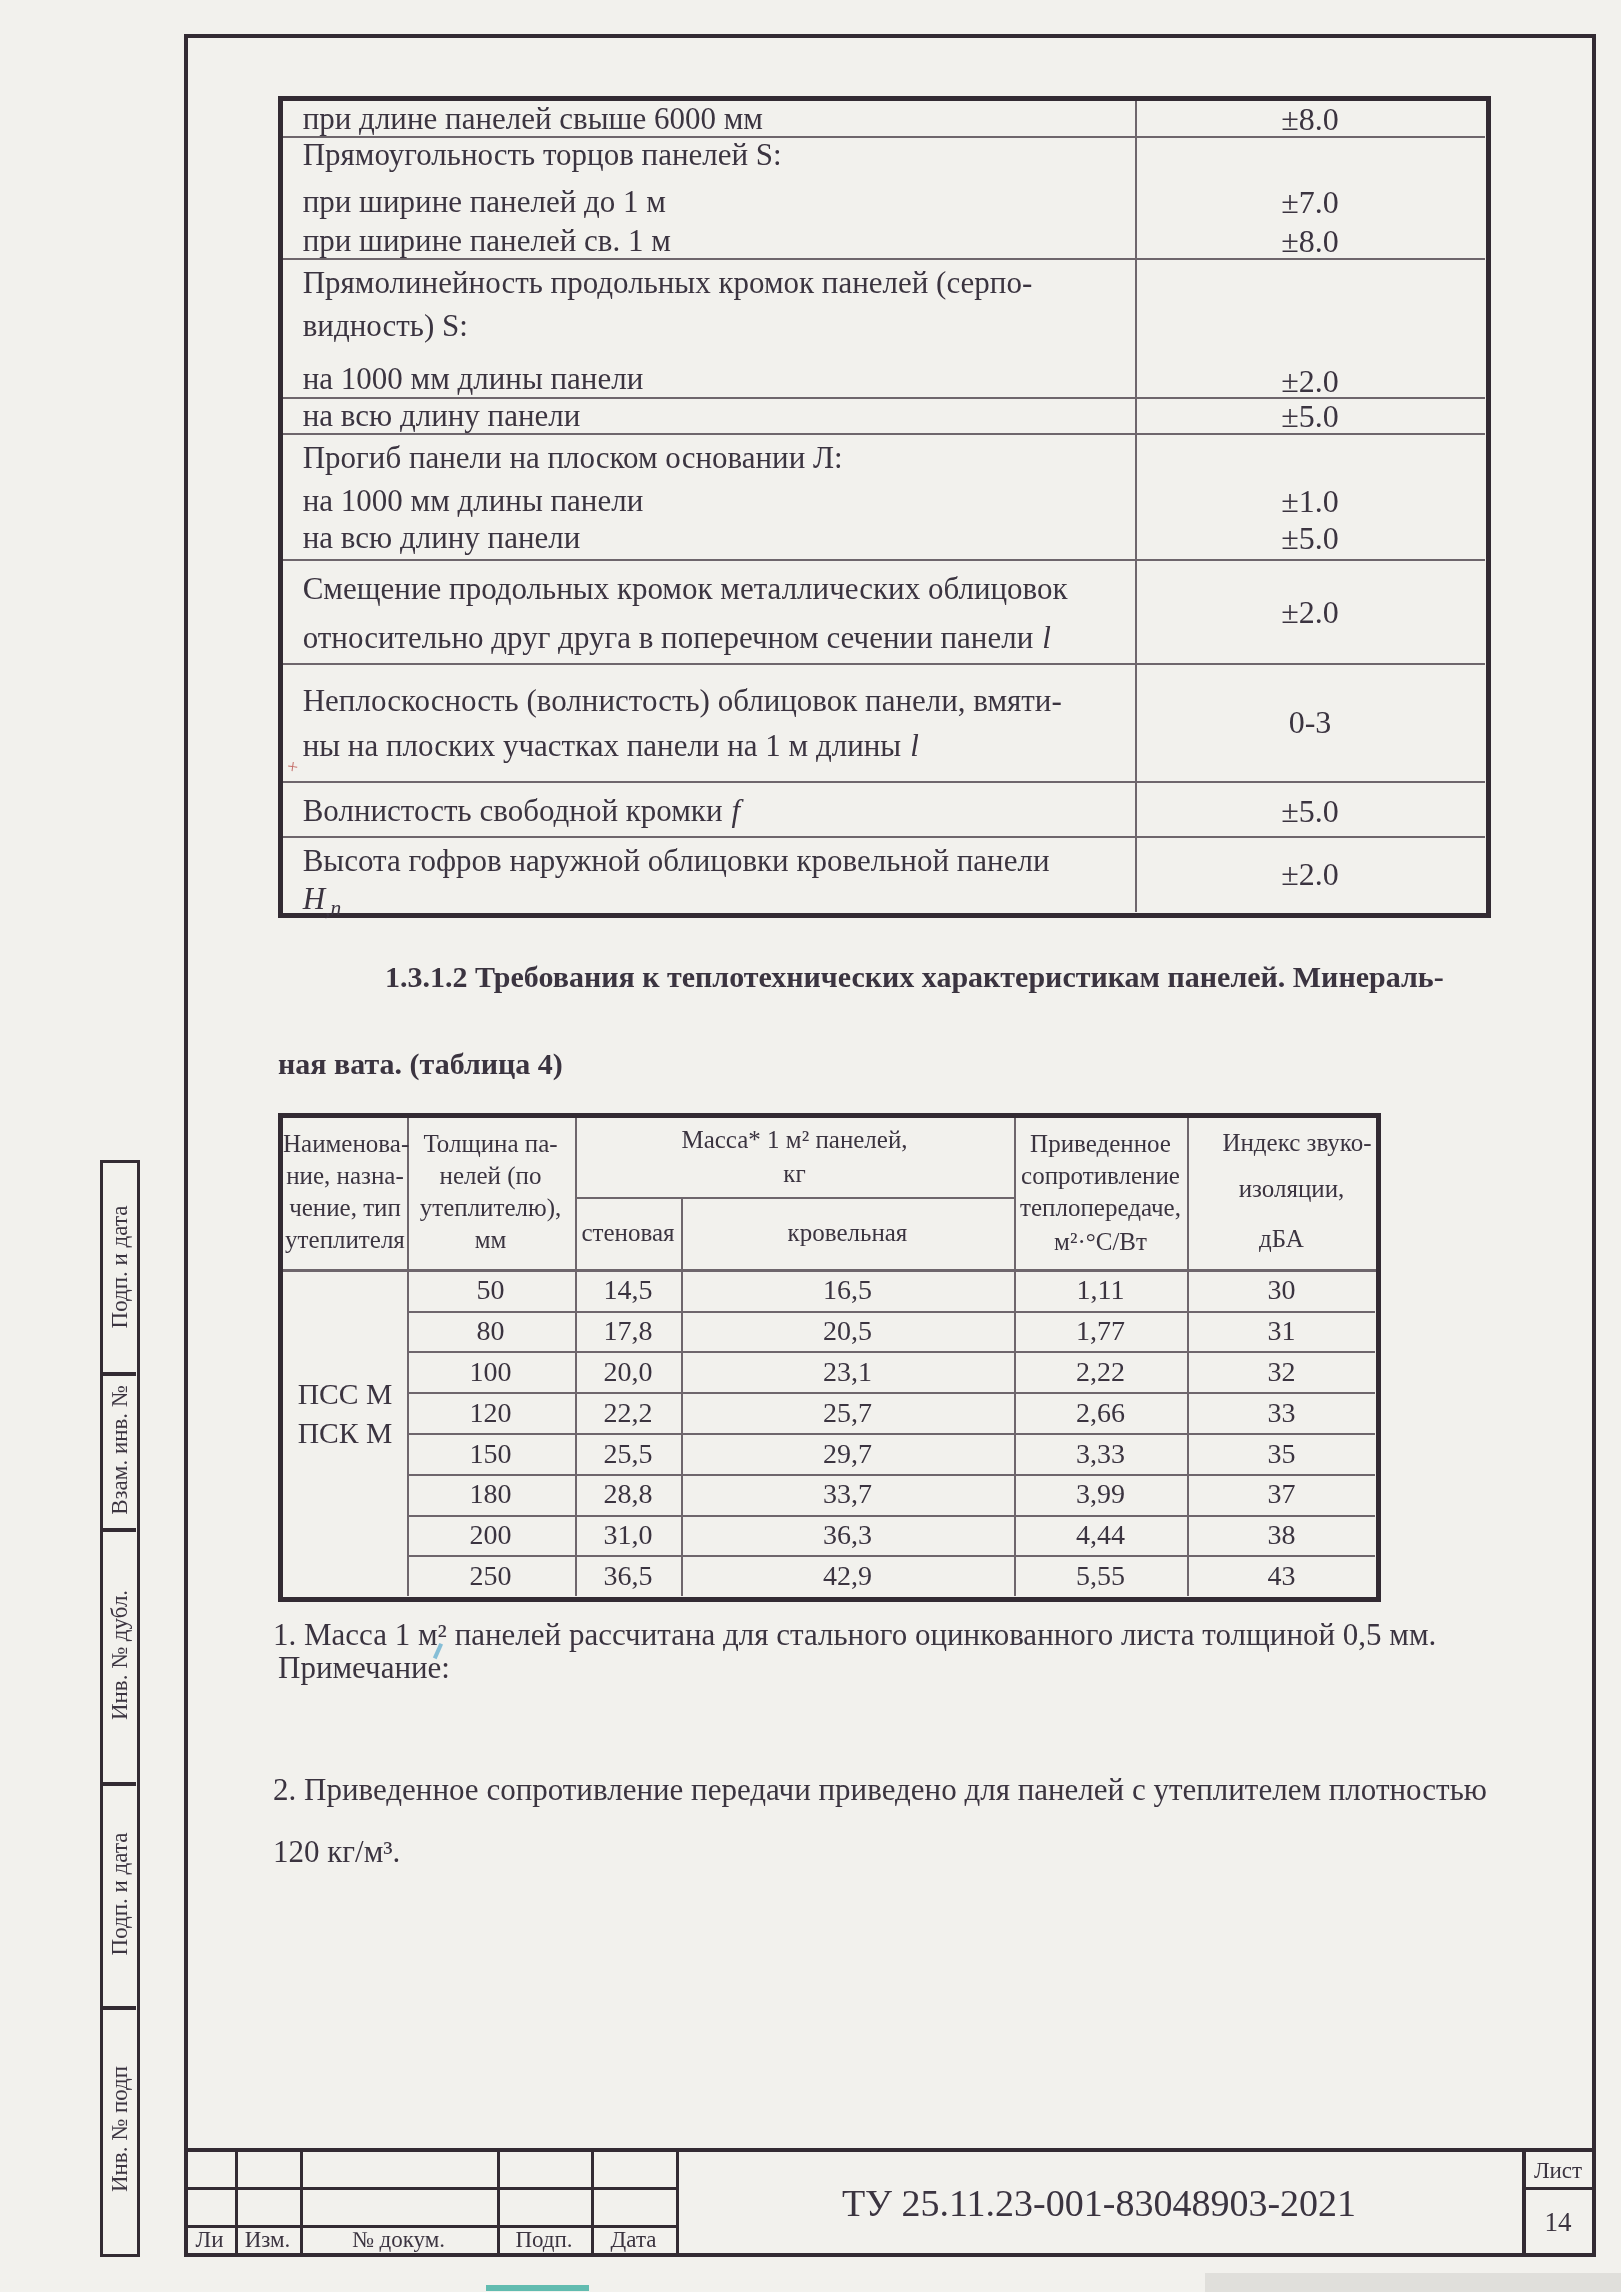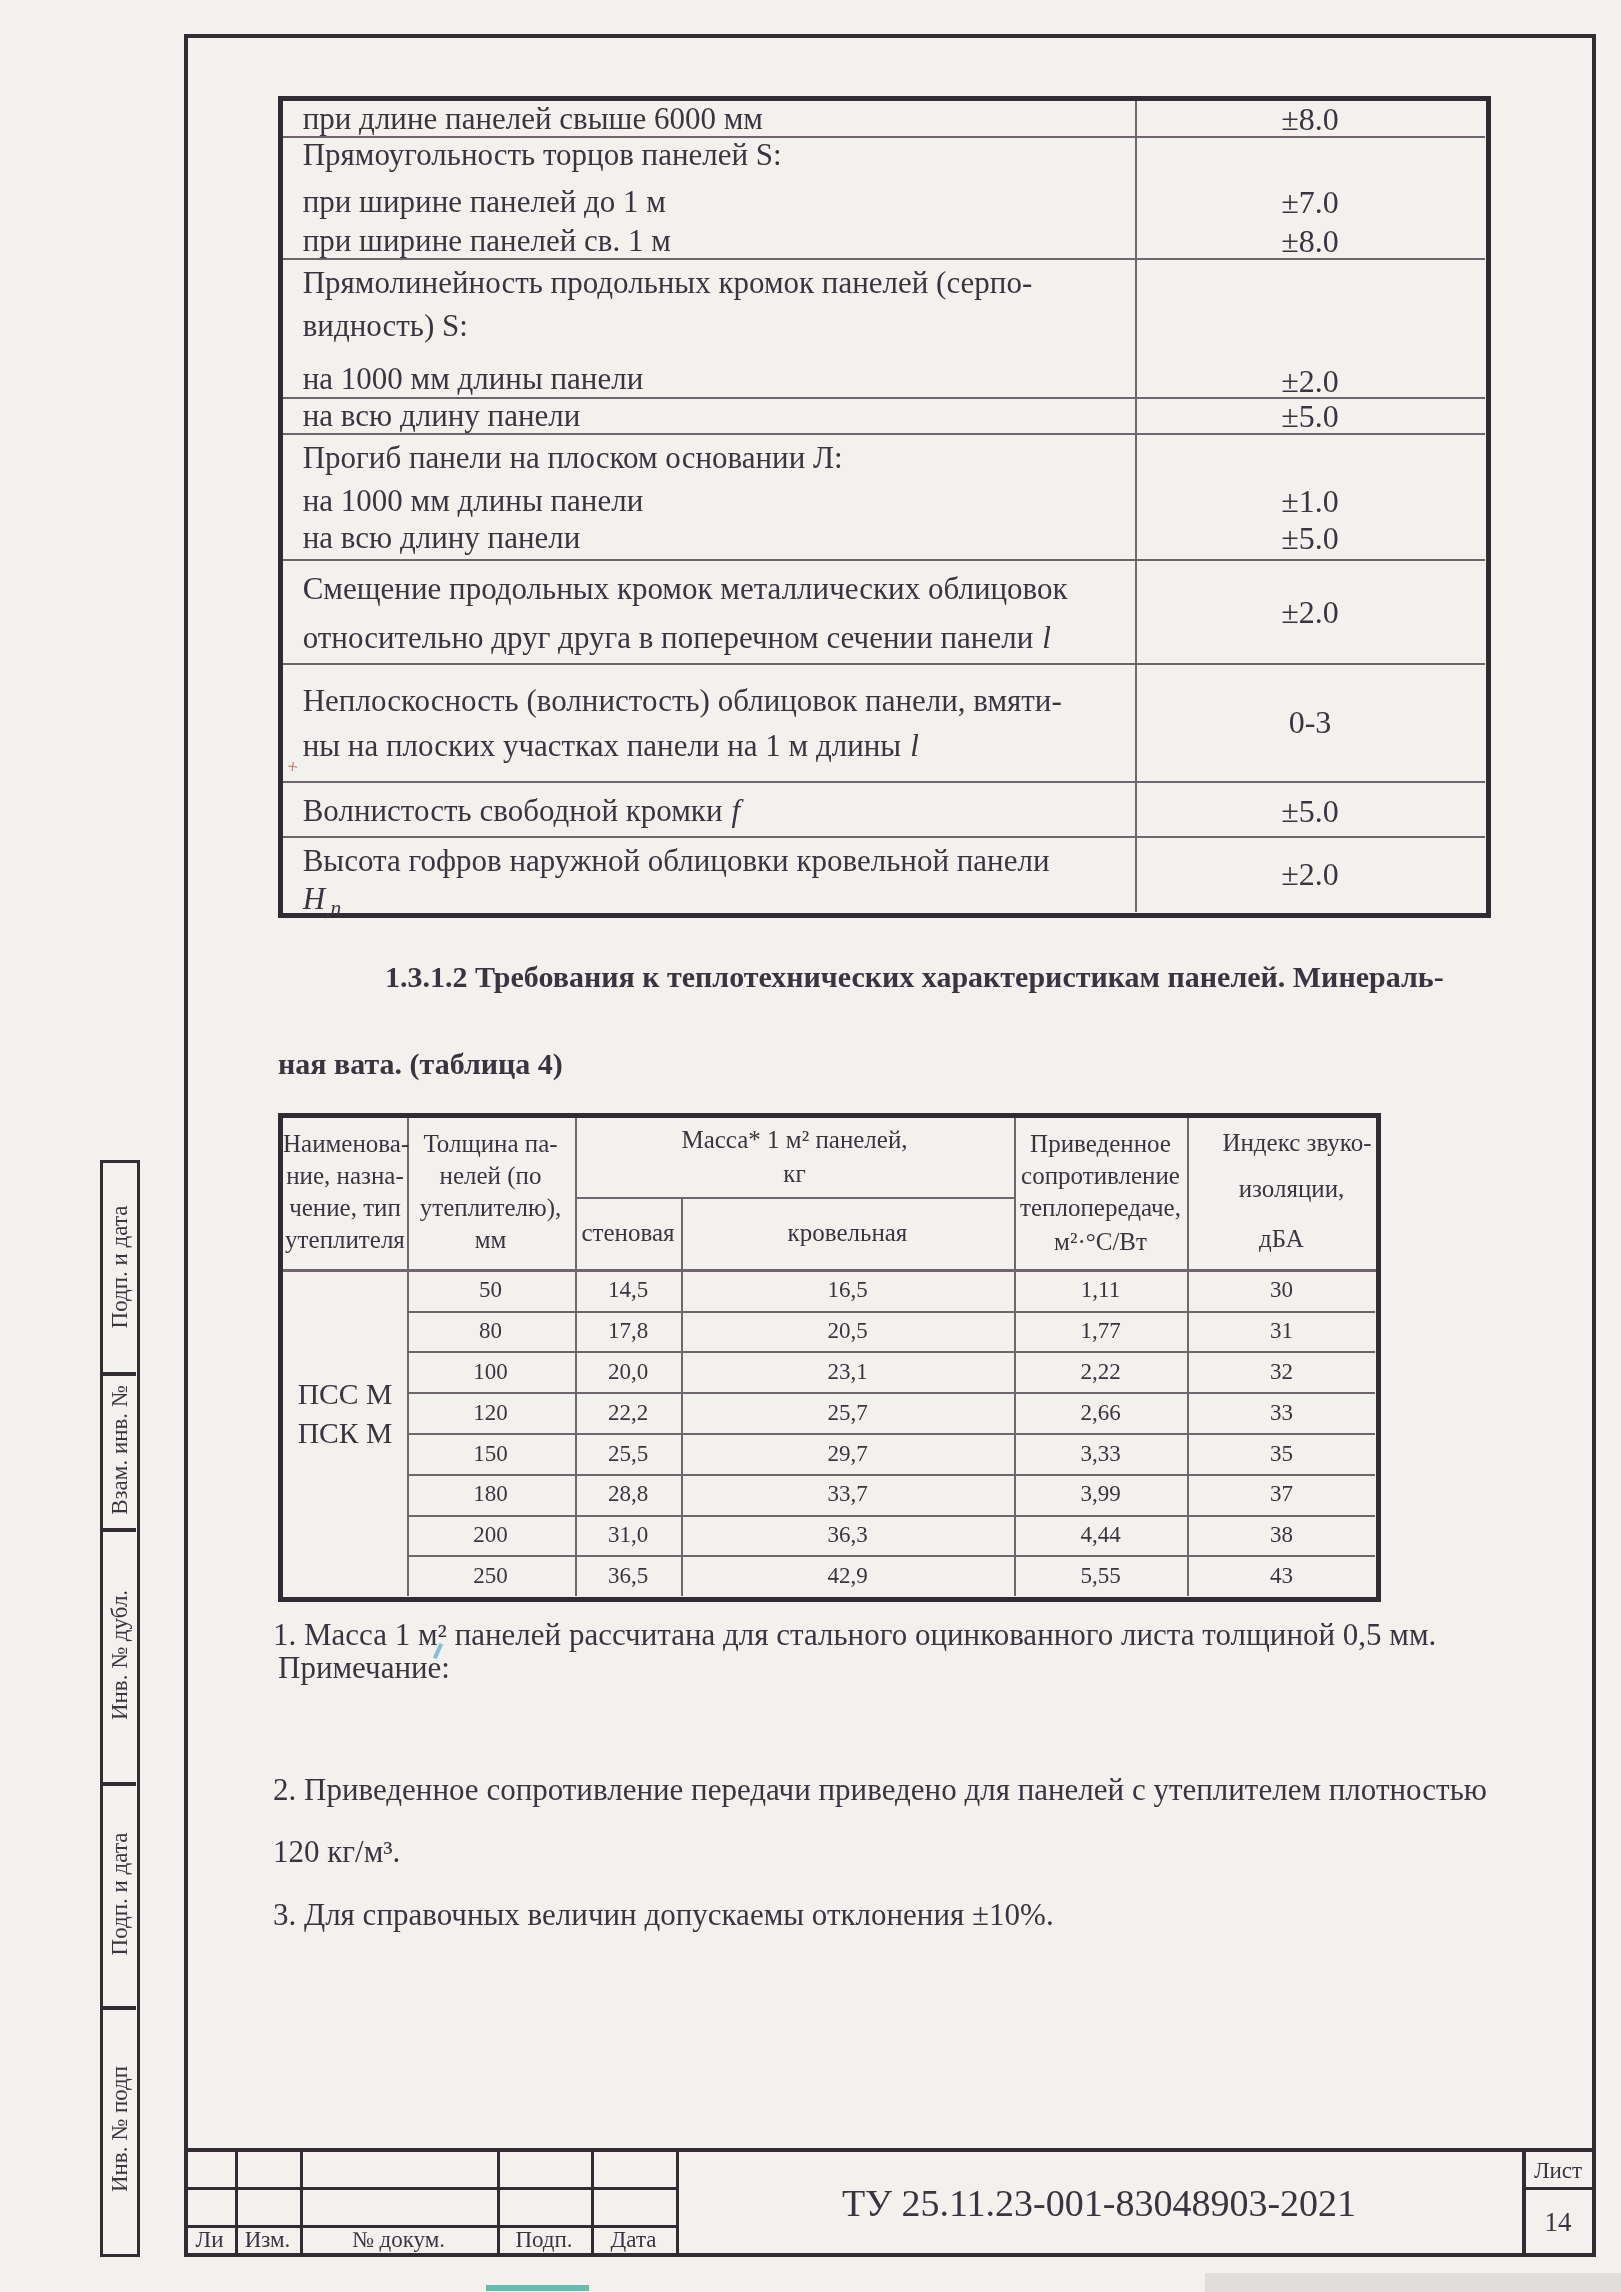--- a/index.html
+++ b/index.html
@@ -19,21 +19,21 @@
   .sfx{font-style:italic;padding-left:9px;}
   .subb{font-style:italic;font-size:21.5px;vertical-align:-6.3px;}
   
   .hd{position:absolute;white-space:nowrap;font-size:30px;font-weight:bold;line-height:39px;}
   .hd .rest{font-weight:bold;}
   
   .t2{position:absolute;left:278px;top:1113px;width:1103px;height:489px;
       border:5.4px solid #332b33;box-sizing:border-box;}
   .t2 .v,.t2 .h{position:absolute;background:#6e666c;}
   .t2h{position:absolute;text-align:center;font-size:25px;line-height:30px;white-space:nowrap;}
-  .t2c{position:absolute;text-align:center;font-size:23px;line-height:36px;white-space:nowrap;}
+  .t2c{position:absolute;text-align:center;font-size:28px;line-height:36px;white-space:nowrap;}
   
   .nt{position:absolute;white-space:nowrap;font-size:31px;line-height:39px;}
   
   .sb{position:absolute;left:100px;top:1160px;width:40px;height:1097px;
       border:3.6px solid #332b33;box-sizing:border-box;}
   .sb .h{position:absolute;left:0;width:33px;height:3.6px;background:#332b33;}
   .sbt{position:absolute;left:50%;white-space:nowrap;font-size:23px;
        transform:translate(-50%,-50%) rotate(-90deg);}
   
   .ft-line{position:absolute;background:#332b33;}
@@ -190,21 +190,20 @@
     <div class="t2c" style="left:292px;width:106px;top:440px">36,5</div>
     <div class="t2c" style="left:398px;width:333px;top:440px">42,9</div>
     <div class="t2c" style="left:731px;width:173px;top:440px">5,55</div>
     <div class="t2c" style="left:904px;width:189px;top:440px">43</div>
   </div>
 
   <div class="nt" style="left:278px;top:1648px">Примечание:</div>
   <div class="nt" style="left:273px;top:1615px">1. Масса 1 м² панелей рассчитана для стального оцинкованного листа толщиной 0,5 мм.</div>
   <div class="nt" style="left:273px;top:1770px">2. Приведенное сопротивление передачи приведено для панелей с утеплителем плотностью</div>
   <div class="nt" style="left:273px;top:1832px">120 кг/м³.</div>
-  <div class="nt" style="left:273px;top:1895px">3. Для справочных величин допускаемы отклонения ±10%.</div>
 
   <div class="sb">
     <div class="h" style="top:209px"></div>
     <div class="h" style="top:365px"></div>
     <div class="h" style="top:619px"></div>
     <div class="h" style="top:843px"></div>
     <span class="sbt" style="top:104px">Подп. и дата</span>
     <span class="sbt" style="top:287px">Взам. инв. №</span>
     <span class="sbt" style="top:492px">Инв. № дубл.</span>
     <span class="sbt" style="top:731px">Подп. и дата</span>

